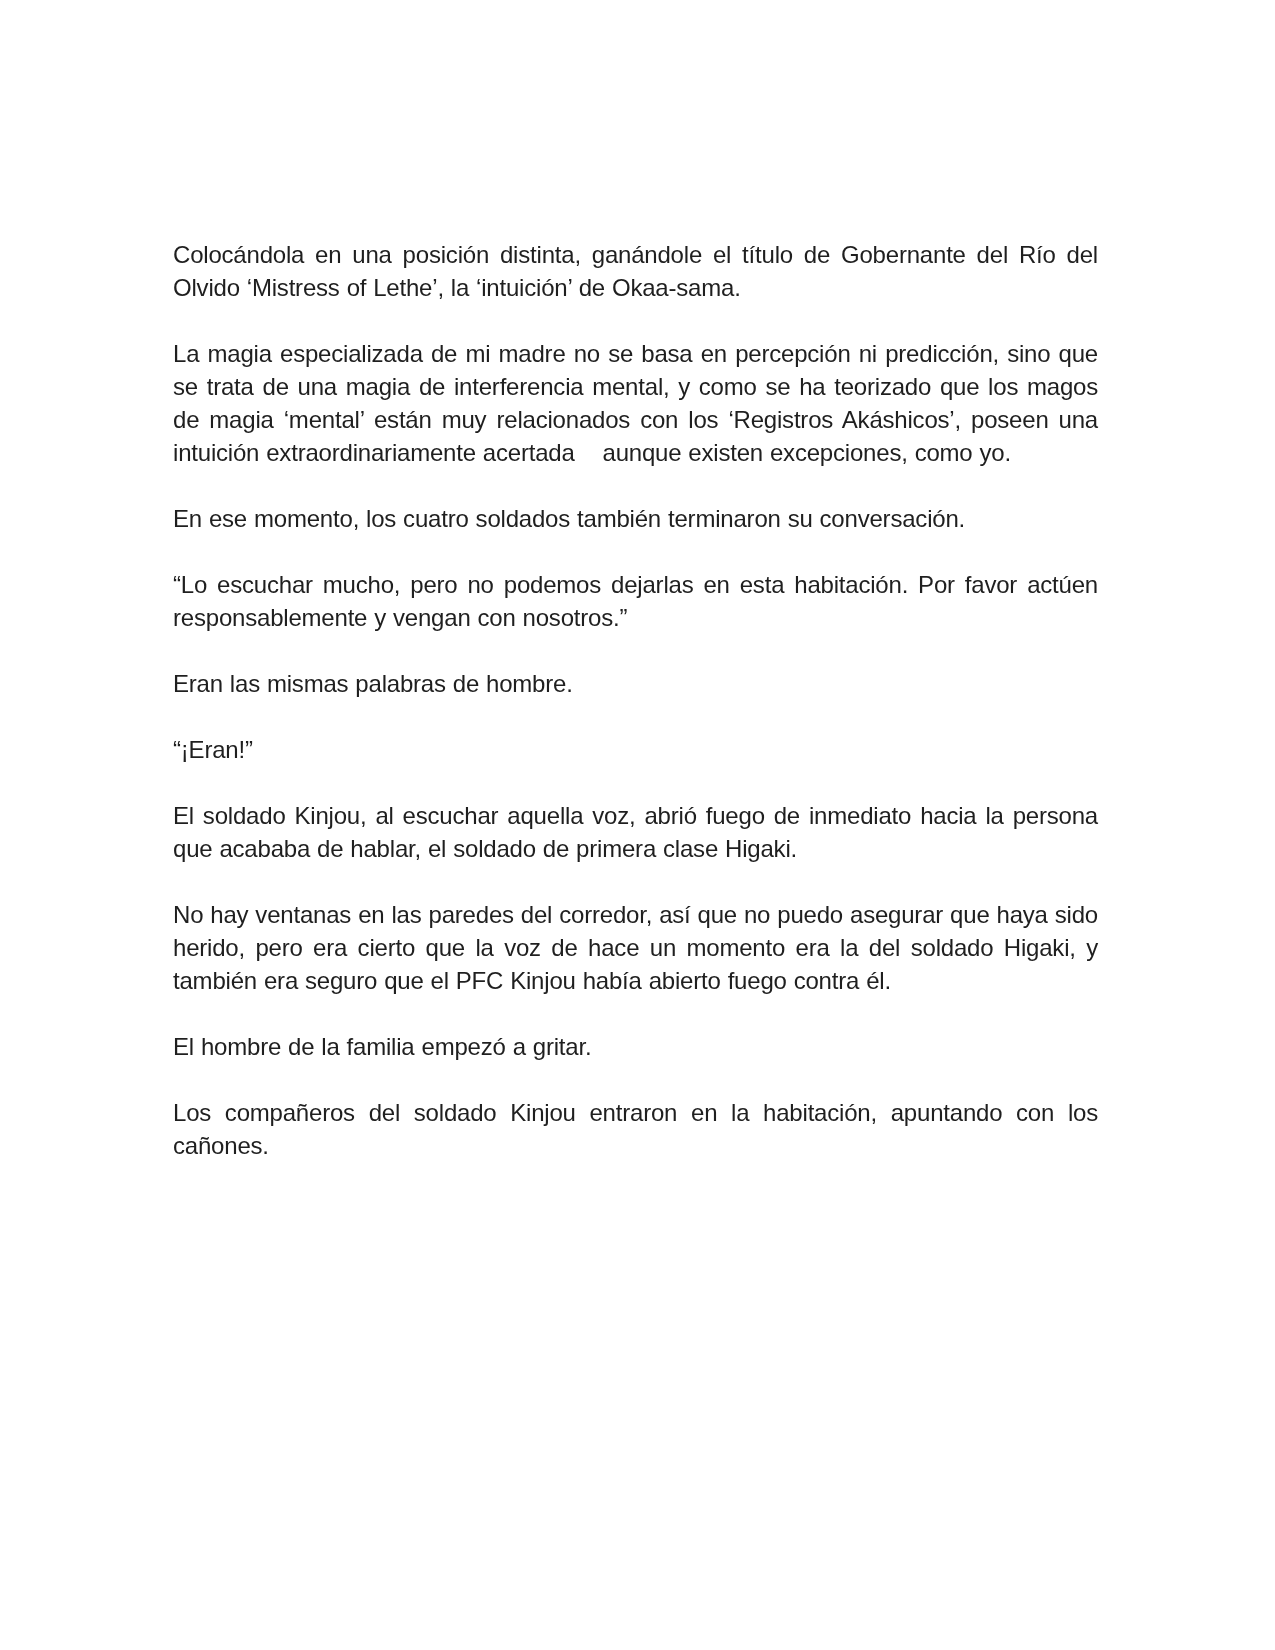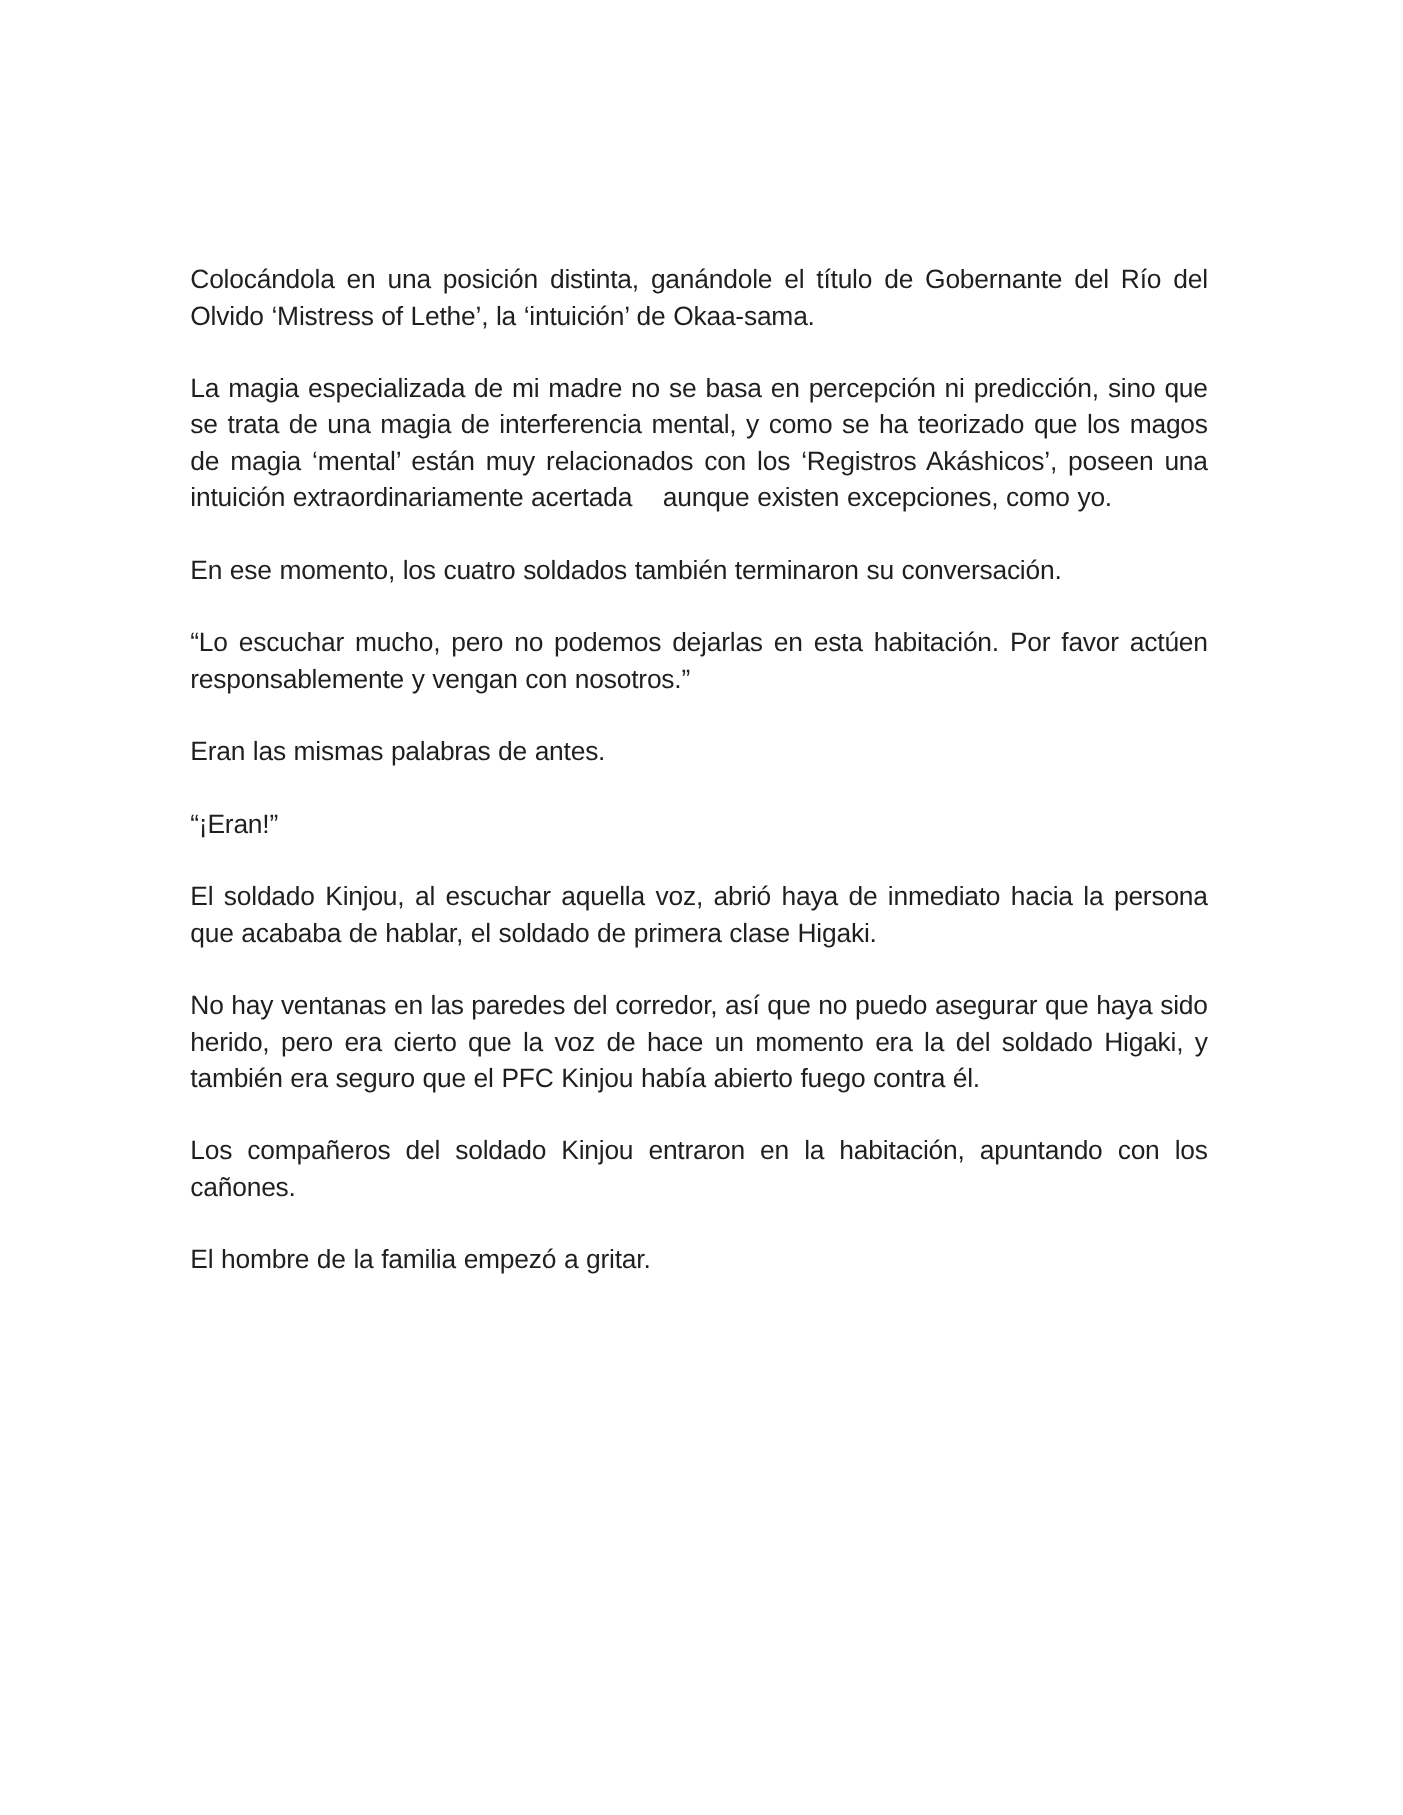--- a/index.html
+++ b/index.html
@@ -36,20 +36,20 @@
 </style>
 </head>
 <body>
 
 <div class="page">
   <main class="content">
     <p>Colocándola en una posición distinta, ganándole el título de Gobernante del Río del Olvido ‘Mistress of Lethe’, la ‘intuición’ de Okaa-sama.</p>
     <p>La magia especializada de mi madre no se basa en percepción ni predicción, sino que se trata de una magia de interferencia mental, y como se ha teorizado que los magos de magia ‘mental’ están muy relacionados con los ‘Registros Akáshicos’, poseen una intuición extraordinariamente acertada &nbsp;&nbsp; aunque existen excepciones, como yo.</p>
     <p>En ese momento, los cuatro soldados también terminaron su conversación.</p>
     <p>“Lo escuchar mucho, pero no podemos dejarlas en esta habitación. Por favor actúen responsablemente y vengan con nosotros.”</p>
-    <p>Eran las mismas palabras de antes.</p>
+    <p>Eran las mismas palabras de hombre.</p>
     <p>“¡Eran!”</p>
-    <p>El soldado Kinjou, al escuchar aquella voz, abrió haya de inmediato hacia la persona que acababa de hablar, el soldado de primera clase Higaki.</p>
+    <p>El soldado Kinjou, al escuchar aquella voz, abrió fuego de inmediato hacia la persona que acababa de hablar, el soldado de primera clase Higaki.</p>
     <p>No hay ventanas en las paredes del corredor, así que no puedo asegurar que haya sido herido, pero era cierto que la voz de hace un momento era la del soldado Higaki, y también era seguro que el PFC Kinjou había abierto fuego contra él.</p>
+    <p>El hombre de la familia empezó a gritar.</p>
     <p>Los compañeros del soldado Kinjou entraron en la habitación, apuntando con los cañones.</p>
-    <p>El hombre de la familia empezó a gritar.</p>
   </main>
 </div>
 
 </body></html>

